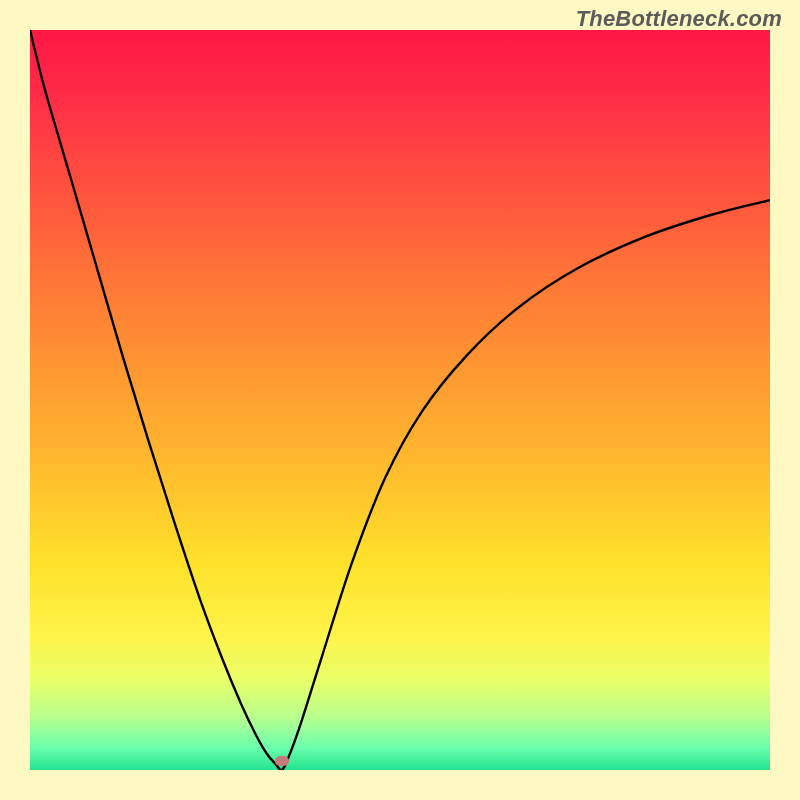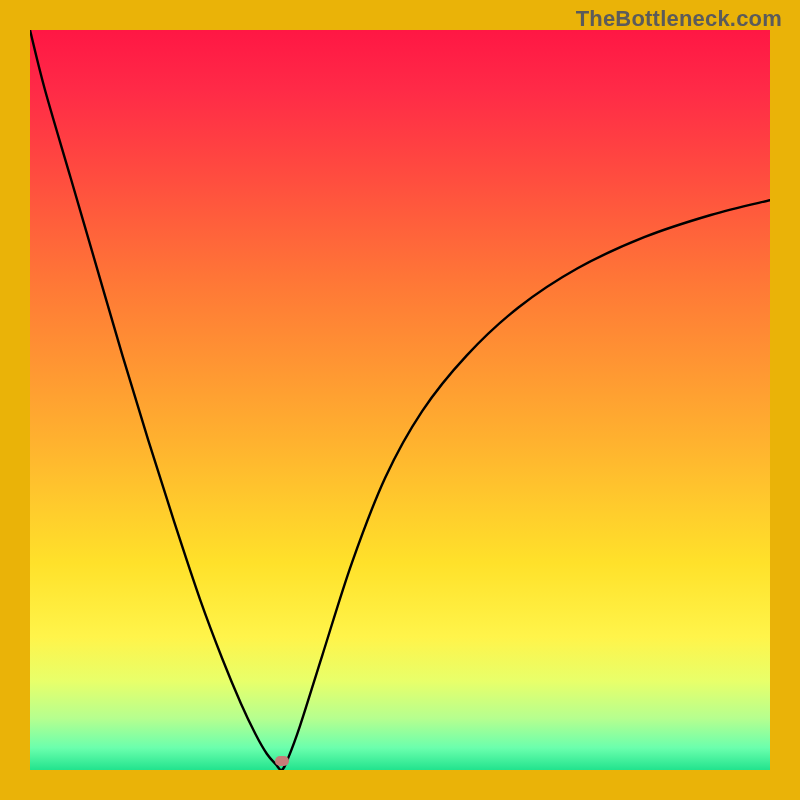--- a/index.html
+++ b/index.html
@@ -8,21 +8,22 @@
     width: 800px;
     height: 800px;
     background: #000;
     overflow: hidden;
     font-family: Arial, Helvetica, sans-serif;
   }
   .frame {
     position: relative;
     width: 800px;
     height: 800px;
-    background: #eab308;
+    background: #fef9c3;
+    font-style: italic;
   }
   .watermark {
     position: absolute;
     top: 6px;
     right: 18px;
     color: #5b5b5b;
     font-size: 22px;
     font-weight: 600;
     letter-spacing: 0.2px;
     z-index: 10;

